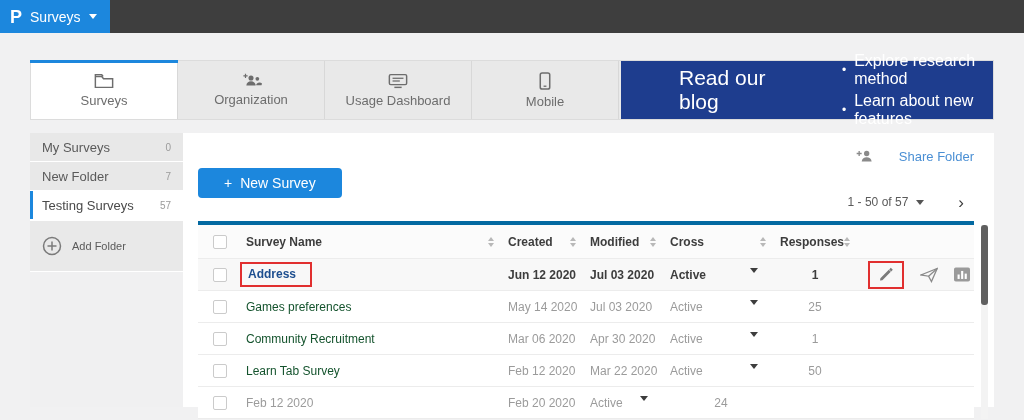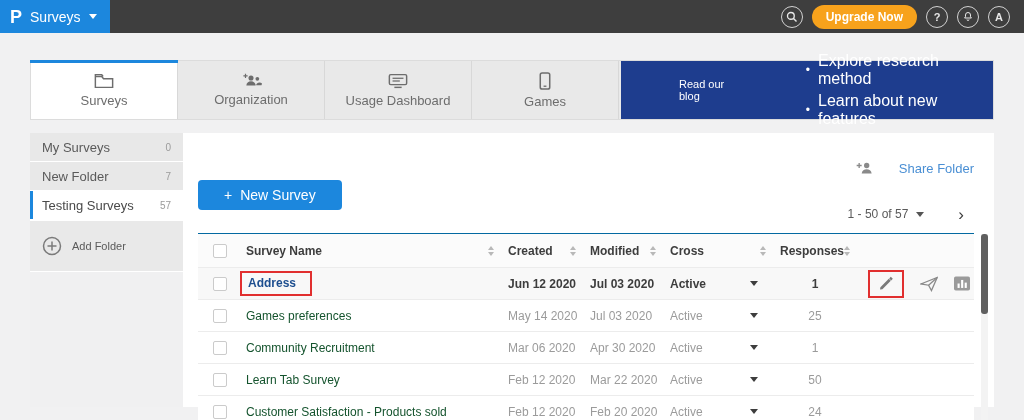--- a/index.html
+++ b/index.html
@@ -26,57 +26,57 @@
            background:#e9e9e9; position:relative; }
   .tab { width:147px; border-right:1px solid #d8d8d8; display:flex; flex-direction:column;
          align-items:center; justify-content:center; gap:4px; color:#6d6d6d; font-size:13px;
          cursor:pointer; position:relative; }
   .tab.active { background:#fff; }
   .tab.active::before { content:""; position:absolute; top:-1px; left:-1px; right:-1px; height:3px;
                         background:#1c87dd; }
   .tab svg { display:block; }
   .banner { flex:1; background:#1e3d8e; margin-left:2px; display:flex; align-items:center;
             color:#fff; cursor:pointer; }
-  .banner .btitle { font-size:11px; margin-left:58px; }
+  .banner .btitle { font-size:21px; margin-left:58px; }
   .banner ul { list-style:none; margin-left:60px; }
   .banner li { font-size:16px; font-weight:normal; margin:4px 0; display:flex; align-items:center; gap:8px; }
   .banner li::before { content:"•"; font-size:12px; }
 
   
   .content { margin:13px 30px 0 30px; background:#fff; display:flex; height:274px; }
   .sidebar { width:160px; display:flex; flex-direction:column; }
   .side-item { height:28px; background:#e8e8e8; margin-bottom:1px; display:flex; align-items:center;
                padding:0 12px; font-size:13px; color:#5a5a5a; cursor:pointer; }
   .side-item .cnt { margin-left:auto; font-size:10px; color:#9b9b9b; }
   .side-item.selected { background:#fff; border-left:3px solid #1c87dd; padding-left:9px; color:#4a4a4a; }
   .add-folder { height:50px; background:#e9e9e9; margin-top:1px; display:flex; align-items:center;
                 gap:10px; padding:0 12px; font-size:11px; color:#5a5a5a; cursor:pointer;text-align:right; }
   .side-fill { flex:1; background:#f0f0f1; margin-top:1px; }
 
   .main { flex:1; padding:14px 20px 0 15px; position:relative; }
-  .share-row { display:flex; justify-content:flex-end; align-items:center; gap:24px; height:18px;margin-top:12px; }
+  .share-row { display:flex; justify-content:flex-end; align-items:center; gap:24px; height:18px; }
   .share-link { color:#4a8fd4; font-size:13px; cursor:pointer; }
   .btn-new { display:inline-flex; align-items:center; gap:8px; background:#1c87dd; color:#fff;
              border:none; border-radius:4px; font-size:14px; padding:7px 26px; margin-top:3px;
              cursor:pointer; font-family:inherit; }
   .pag-row { display:flex; justify-content:flex-end; align-items:center; gap:6px; margin-top:-6px;
              height:20px; font-size:12px; color:#5a5a5a; }
   .pag-caret { width:0; height:0; border-left:4px solid transparent; border-right:4px solid transparent;
                border-top:5px solid #555; margin-left:2px; cursor:pointer; }
   .pag-next { font-size:17px; color:#3d3d3d; margin-left:28px; margin-right:10px; cursor:pointer;
               line-height:1; background:none; border:none; }
 
   
-  .tbl { margin-top:9px; position:relative; border-top:1px solid #0369a1; }
+  .tbl { margin-top:9px; position:relative; border-top:4px solid #0369a1; }
   .thead, .trow { display:grid; grid-template-columns:44px 262px 82px 80px 110px 78px 1fr;
                   align-items:center; border-bottom:1px solid #ececec; }
   .thead { height:34px; background:#fbfbfb; font-size:12px; font-weight:bold; color:#3d3d3d; }
   .trow { height:32px; background:#fff; font-size:12px; color:#9b9b9b; }
   .trow.hl { background:#f8f8f8; color:#3d3d3d; font-weight:bold; }
-  .cell { padding:0 4px; display:flex; align-items:center; }
+  .cell { padding:0 4px; display:flex; align-items:flex-start; }
   .c-cb { justify-content:center; }
   .checkbox { width:14px; height:14px; border:1px solid #cbcbcb; border-radius:2px; background:#fff;
               cursor:pointer; }
   .hcell { display:flex; align-items:center; justify-content:space-between; padding:0 4px; }
   .sort { display:inline-flex; flex-direction:column; gap:2px; cursor:pointer; margin-right:6px; }
   .sort i { display:block; width:0; height:0; border-left:3.5px solid transparent;
             border-right:3.5px solid transparent; }
   .sort .up { border-bottom:4px solid #b8b8b8; }
   .sort .dn { border-top:4px solid #b8b8b8; }
   .link { color:#14532d; text-decoration:none; cursor:pointer; }
@@ -96,37 +96,20 @@
 </style>
 </head>
 <body>
 
 <div class="topbar">
   <div class="brand">
     <span class="logo">P</span>
     <span class="blabel">Surveys</span>
     <span class="bcaret"></span>
   </div>
-  <div class="top-right">
-    <button class="circ">
-      <svg width="12" height="12" viewBox="0 0 16 16">
-          <circle cx="6.5" cy="6.5" r="4.5" fill="none" stroke="#e8e8e8" stroke-width="1.8"></circle>
-          <line x1="10" y1="10" x2="14" y2="14" stroke="#e8e8e8" stroke-width="1.8"></line>
-        </svg>
-    </button>
-    <button class="upgrade">Upgrade Now</button>
-    <button class="circ">?</button>
-    <button class="circ">
-      <svg width="12" height="12" viewBox="0 0 24 24">
-          <path d="M12 3a5 5 0 0 0-5 5v3.5L5.2 14h13.6L17 11.5V8a5 5 0 0 0-5-5z" fill="none" stroke="#e8e8e8" stroke-width="2"></path>
-          <path d="M10 17a2 2 0 0 0 4 0" fill="none" stroke="#e8e8e8" stroke-width="2"></path>
-        </svg>
-    </button>
-    <button class="circ">A</button>
-  </div>
 </div>
 
 <div class="strip">
   <div class="tab active">
     <svg width="20" height="16" viewBox="0 0 22 17">
         <path d="M1.5 3.5 h7 l2 2.5 h10 v9.5 h-19 z M1.5 3.5 v-2 h7 l1.5 2" fill="none" stroke="#6d6d6d" stroke-width="1.6"></path>
       </svg>
     <span>Surveys</span>
   </div>
   <div class="tab">
@@ -146,21 +129,21 @@
         <line x1="5" y1="8.5" x2="13" y2="8.5" stroke="#6d6d6d" stroke-width="1.4"></line>
         <line x1="7" y1="15.5" x2="15" y2="15.5" stroke="#6d6d6d" stroke-width="1.6"></line>
       </svg>
     <span>Usage Dashboard</span>
   </div>
   <div class="tab">
     <svg width="12" height="18" viewBox="0 0 12 19">
         <rect x="1" y="1" width="10" height="17" rx="2" fill="none" stroke="#6d6d6d" stroke-width="1.6"></rect>
         <line x1="4.5" y1="15" x2="7.5" y2="15" stroke="#6d6d6d" stroke-width="1.4"></line>
       </svg>
-    <span>Games</span>
+    <span>Mobile</span>
   </div>
   <div class="banner">
     <span class="btitle">Read our blog</span>
     <ul>
       <li>Explore research method</li>
       <li>Learn about new features</li>
     </ul>
   </div>
 </div>
 
@@ -410,25 +393,20 @@
                   <rect x="8" y="4" width="2.4" height="9" fill="#fff"></rect>
                   <rect x="12" y="7" width="2.4" height="6" fill="#fff"></rect>
                 </svg>
       </button>
     </div>
   </div>
           <div class="trow">
     <div class="cell c-cb">
               <span class="checkbox"></span>
             </div>
-    <div class="cell c-name">
-              <span class="name-wrap">
-                <a class="link">Customer Satisfaction - Products sold</a>
-              </span>
-            </div>
     <div class="cell c-created">Feb 12 2020</div>
     <div class="cell c-modified">Feb 20 2020</div>
     <div class="cell c-status">
       <span class="status-label">Active</span>
       <span class="caret"></span>
     </div>
     <div class="cell c-resp">24</div>
     <div class="cell c-actions hidden">
       <span class="pencil-box">
         <button class="act">

